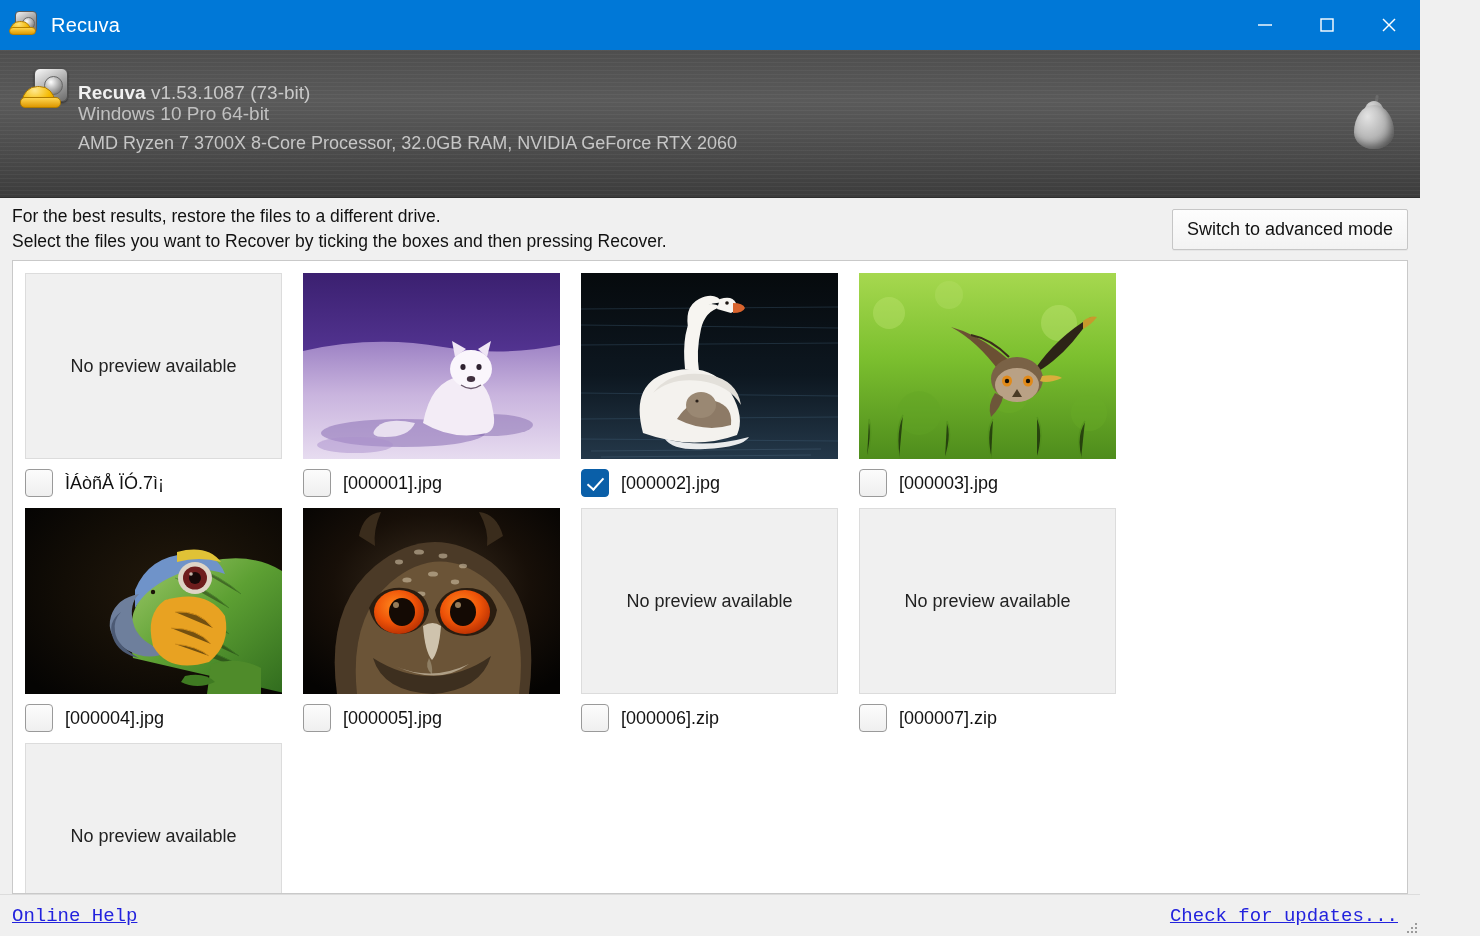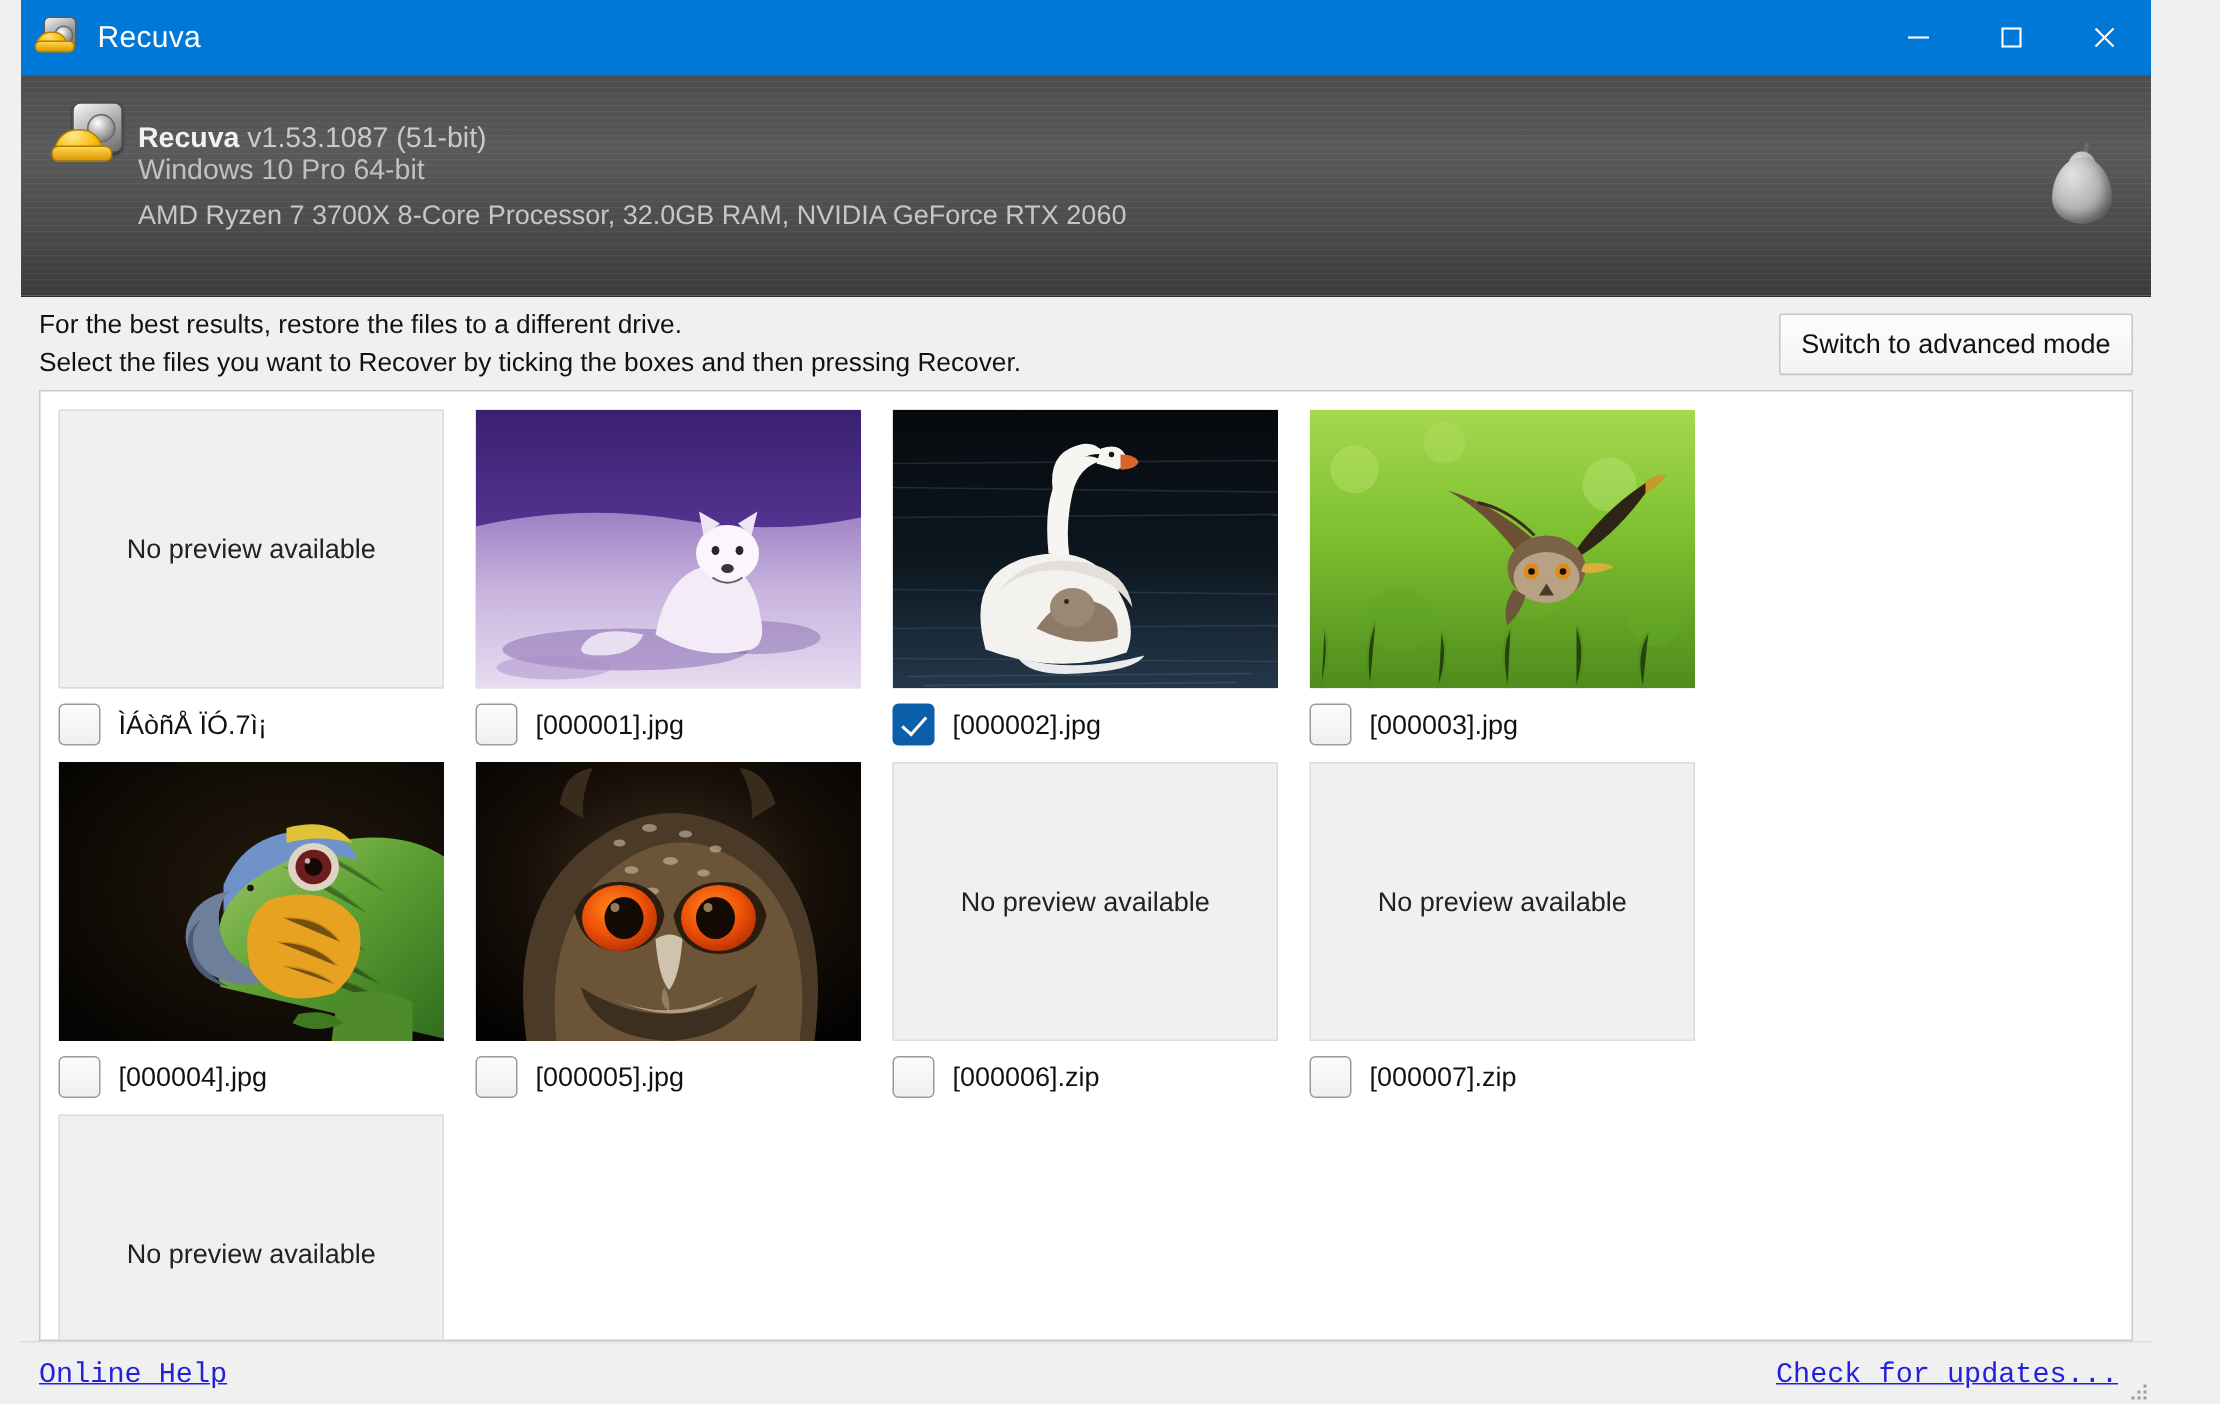--- a/index.html
+++ b/index.html
@@ -2,21 +2,21 @@
 <html><head>
 <meta charset="utf-8">
 <style>
   * { box-sizing: border-box; margin: 0; padding: 0; }
   html, body {
     width: 1480px; height: 936px;
     font-family: "Liberation Sans", sans-serif;
     overflow: hidden;
     background: #f0f0f0;
   }
-  .window { width: 1420px; height: 936px; display: flex; flex-direction: column; background:#f0f0f0;margin-left:14px; }
+  .window { width: 1420px; height: 936px; display: flex; flex-direction: column; background:#f0f0f0; }
 
   
   .titlebar {
     height: 50px; background: #0078d7; display: flex; align-items: center;
     flex: 0 0 50px; position: relative;
   }
   .title-icon { width: 30px; height: 30px; margin-left: 10px; position: relative; flex: 0 0 30px; }
   .disk-glyph {
     position:absolute; left:5px; top:1px; width:22px; height:22px; border-radius:4px;
     background: linear-gradient(150deg,#f2f2f2,#9a9a9a 55%,#6f6f6f);
@@ -189,21 +189,21 @@
   </div>
 
   <div class="banner">
     <div class="banner-icon">
       <div class="disk2"></div>
       <div class="hat2"></div>
     </div>
     <div class="banner-text">
       <div class="bt-line1">
         <b>Recuva</b>
-        <span>v1.53.1087 (51-bit)</span>
+        <span>v1.53.1087 (73-bit)</span>
       </div>
       <div class="bt-line2">Windows 10 Pro 64-bit</div>
       <div class="bt-line3">AMD Ryzen 7 3700X 8-Core Processor, 32.0GB RAM, NVIDIA GeForce RTX 2060</div>
     </div>
     <div class="pear">
       <div class="pear-stem"></div>
       <div class="pear-top"></div>
       <div class="pear-body"></div>
     </div>
   </div>

